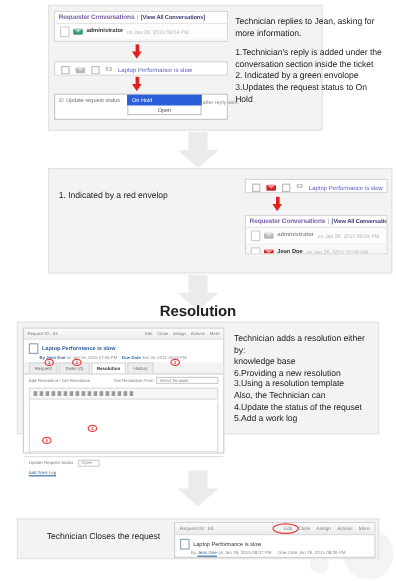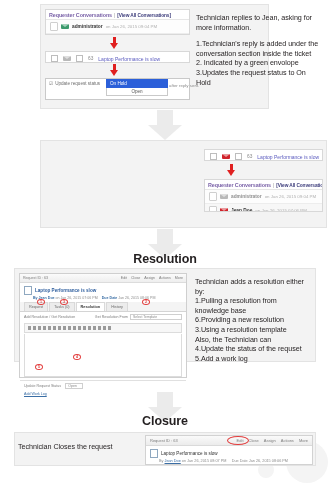--- a/index.html
+++ b/index.html
@@ -291,20 +291,21 @@
 
   <div class="connector" style="left:148px;top:110px;">
     <div class="shaft"></div>
       <div class="head"></div>
   </div>
 
   <div class="panel" style="left:40px;top:140px;width:287px;height:88px;">
 
     <div class="narr" style="position:absolute;left:8px;top:10px;width:135px;">
       <div class="gap"></div>
+      <p>1. Indicated by a red envelop</p>
       <div class="gap"></div>
     </div>
 
     <div class="shot" style="left:163px;top:8px;width:119px;height:12px;">
       <div class="list-row">
         <span class="cb"></span>
         <span class="env red"></span>
         <span class="cb"></span>
         <span class="idtxt">63</span>
         <span class="subj">Laptop Performance is slow</span>
@@ -415,43 +416,41 @@
 
     <div class="circ" style="left:22px;top:30px;">1</div>
     <div class="circ" style="left:45px;top:30px;">3</div>
     <div class="circ" style="left:127px;top:30px;">2</div>
     <div class="circ" style="left:58px;top:85px;">4</div>
     <div class="circ" style="left:20px;top:95px;">5</div>
 
     <div class="narr" style="position:absolute;left:180px;top:8px;width:118px;">
       <p>Technician adds a resolution either</p>
       <p>by:</p>
-      <p>1.Pulling a resolution from</p>
       <p>knowledge base</p>
       <p>6.Providing a new resolution</p>
       <p>3.Using a resolution template</p>
       <p>Also, the Technician can</p>
       <p>4.Update the status of the requset</p>
       <p>5.Add a work log</p>
     </div>
   </div>
 
   <div class="connector" style="left:148px;top:392px;">
     <div class="shaft"></div>
       <div class="head"></div>
   </div>
 
-  <div class="heading" style="top:414px;">Closure</div>
 
   <div class="wm" style="left:286px;top:441px;width:42px;height:42px;"></div>
   <div class="wm" style="left:258px;top:462px;width:16px;height:16px;"></div>
 
   <div class="panel" style="left:14px;top:432px;width:302px;height:34px;">
 
-    <div class="narr" style="position:absolute;left:3px;top:9px;width:118px;">
+    <div class="narr" style="position:absolute;left:24px;top:9px;width:118px;">
       <p>Technician Closes the request</p>
     </div>
 
     <div class="clo-shot" style="left:130px;top:2px;width:168px;height:30px;">
       <div class="clo-toolbar">
         <span>Request ID : 63</span>
         <span style="flex:1"></span>
         <span>Edit</span>
         <span>Close</span>
         <span>Assign</span>

